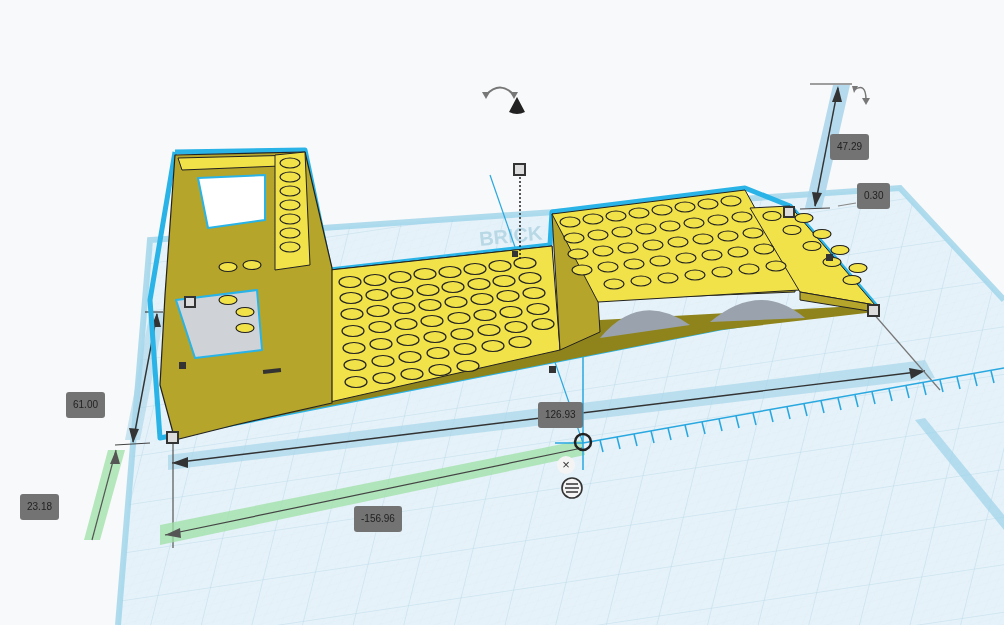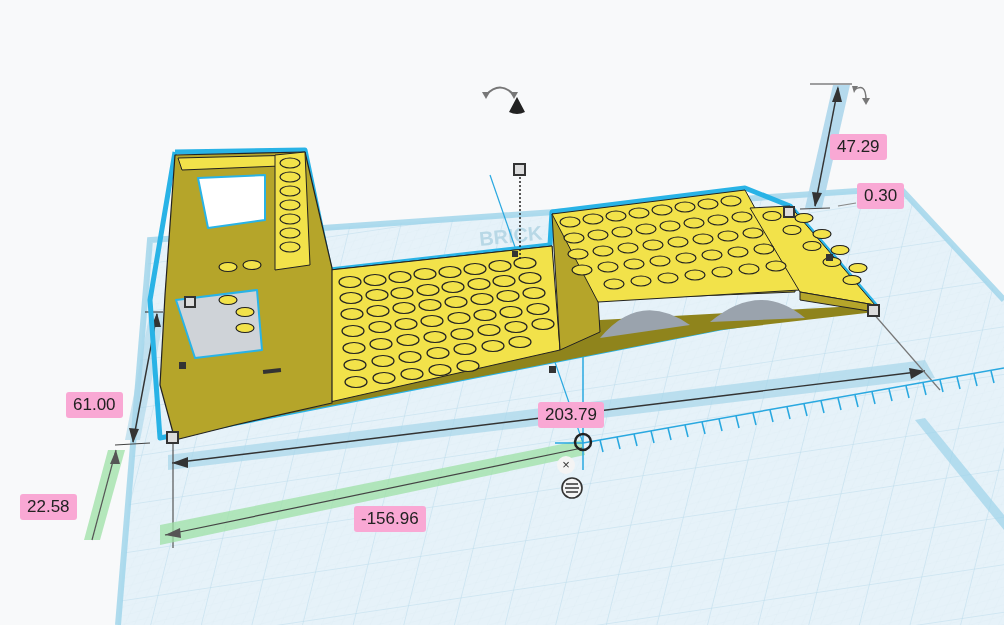--- a/index.html
+++ b/index.html
@@ -5,23 +5,23 @@
     html, body { margin: 0; padding: 0; }
     body {
       width: 1004px; height: 625px; overflow: hidden;
       background: #f8f9fa;
       font-family: "Liberation Sans", sans-serif;
       position: relative;
     }
     #viewport { position: absolute; left: 0; top: 0; width: 1004px; height: 625px; }
     .dim-label {
       position: absolute;
-      background: #f9a8d4;
+      background: #737373;
       color: #222;
-      font-size: 17px;
+      font-size: 10px;
       padding: 5px 7px;
       border-radius: 3px;
       line-height: 16px;
       white-space: nowrap;
     }
   </style>
 </head>
 <body>
 
 <svg id="viewport" viewBox="0 0 1004 625" xmlns="http://www.w3.org/2000/svg">
@@ -315,15 +315,15 @@
     <rect x="549" y="366" width="7" height="7"></rect>
     <rect x="179" y="362" width="7" height="7"></rect>
     <rect x="826" y="254" width="7" height="7"></rect>
     <rect x="512" y="251" width="6" height="6"></rect>
   </g>
 </svg>
 
 <div class="dim-label" style="left:830px; top:134px;">47.29</div>
 <div class="dim-label" style="left:857px; top:183px;">0.30</div>
 <div class="dim-label" style="left:66px; top:392px;">61.00</div>
-<div class="dim-label" style="left:538px; top:402px;">203.79</div>
-<div class="dim-label" style="left:20px; top:494px;">22.58</div>
+<div class="dim-label" style="left:538px; top:402px;">126.93</div>
+<div class="dim-label" style="left:20px; top:494px;">23.18</div>
 <div class="dim-label" style="left:354px; top:506px;">-156.96</div>
 
 </body></html>

